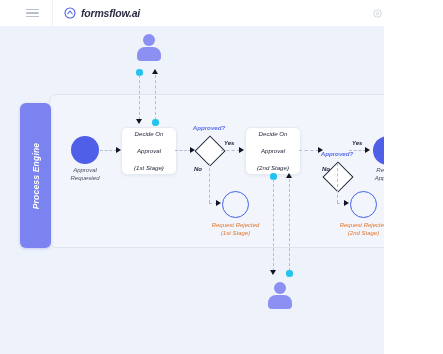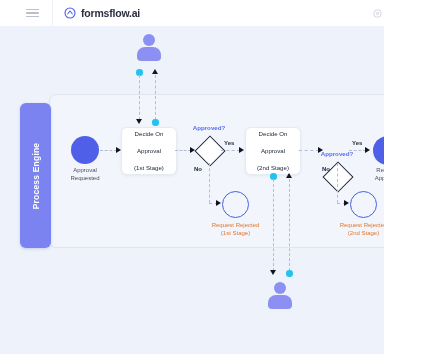--- a/index.html
+++ b/index.html
@@ -6,20 +6,21 @@
   body{
     width:443px;height:354px;overflow:hidden;
     background:#ffffff;
     font-family:"Liberation Sans","DejaVu Sans",sans-serif;
     -webkit-font-smoothing:antialiased;
   }
   .app{
     position:relative;width:384px;height:354px;
     background:#f9a8d4;
     overflow:hidden;
+    font-style:italic;
   }
 
   
   .topbar{
     position:absolute;left:0;top:0;width:443px;height:26px;
     background:#ffffff;
     border-bottom:1px solid #e8ecf4;
     display:flex;align-items:center;
   }
   .hamburger{

